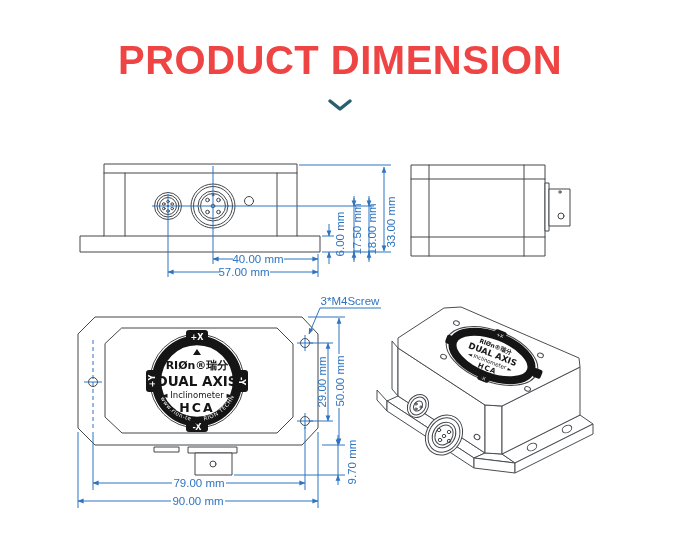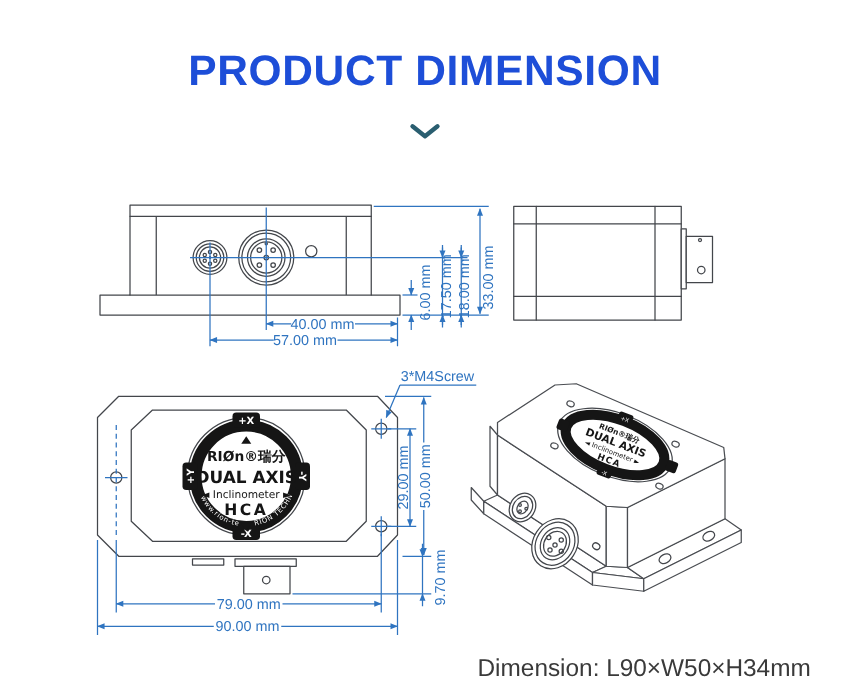--- a/index.html
+++ b/index.html
@@ -1,19 +1,19 @@
 <!DOCTYPE html>
 <html><head>
 <meta charset="utf-8">
 <style>
   html,body{margin:0;padding:0;background:#ffffff;}
   body{width:680px;height:559px;font-family:"Liberation Sans",sans-serif;}
   .stage{position:relative;width:680px;height:559px;overflow:hidden;background:#fff;}
   .title{position:absolute;top:38px;left:0;width:100%;text-align:center;
-         font-weight:bold;font-size:34px;color:#1d4ed8;letter-spacing:.5px;}
+         font-weight:bold;font-size:40px;color:#ef4444;letter-spacing:.5px;}
   .chev{position:absolute;left:326px;top:98px;}
   .footer{position:absolute;left:382px;top:524px;font-size:19.5px;color:#3a3a3a;}
   .drawing{position:absolute;left:0;top:0;}
   svg text{font-family:"Liberation Sans",sans-serif;}
   .ln{stroke:#43464b;stroke-width:1;fill:none;stroke-linejoin:round;stroke-linecap:round;}
   .lnw{stroke:#43464b;stroke-width:1;fill:#fff;stroke-linejoin:round;}
   .ln2{stroke:#4a4d52;stroke-width:1;fill:#fff;stroke-linejoin:round;}
   .bl{stroke:#2f74c0;stroke-width:1;fill:none;}
   .bld{stroke:#2f74c0;stroke-width:1;fill:none;stroke-dasharray:4 3;}
   .dimt{font-size:11.5px;fill:#2f74c0;}
@@ -245,14 +245,13 @@
       <path class="bl" d="M93,432 V490 M305,427 V490 M78,432 V508 M318,432 V508"></path>
       <path class="bl" d="M93,483 H305" marker-start="url(#ar)" marker-end="url(#ar)"></path>
       <rect class="gap" x="172" y="477" width="54" height="12"></rect>
       <text class="dimt" x="199" y="487" text-anchor="middle">79.00 mm</text>
       <path class="bl" d="M78,501 H318" marker-start="url(#ar)" marker-end="url(#ar)"></path>
       <rect class="gap" x="171" y="495" width="54" height="12"></rect>
       <text class="dimt" x="198" y="505" text-anchor="middle">90.00 mm</text>
     </g>
   </svg>
 
-  <div class="footer">Dimension: L90×W50×H34mm</div>
 </div>
 
 </body></html>

